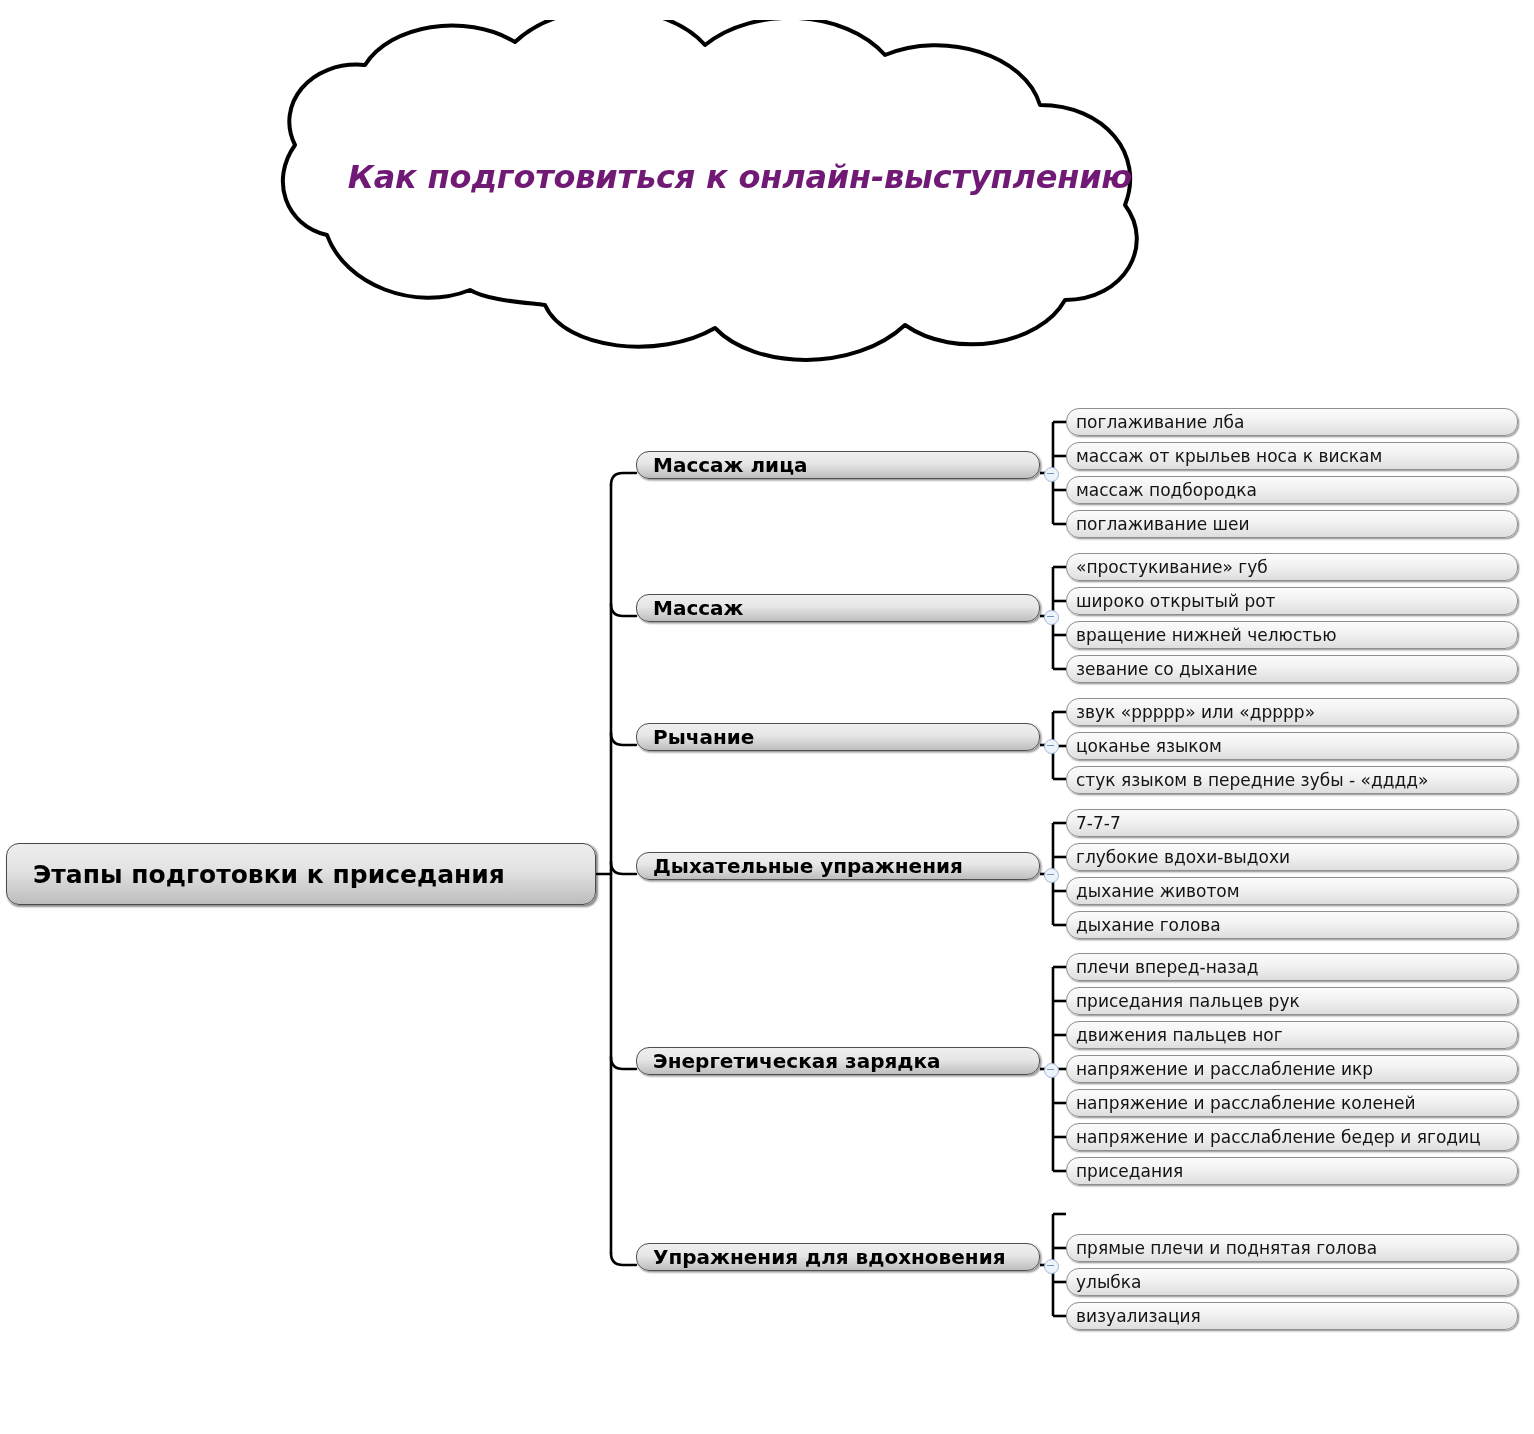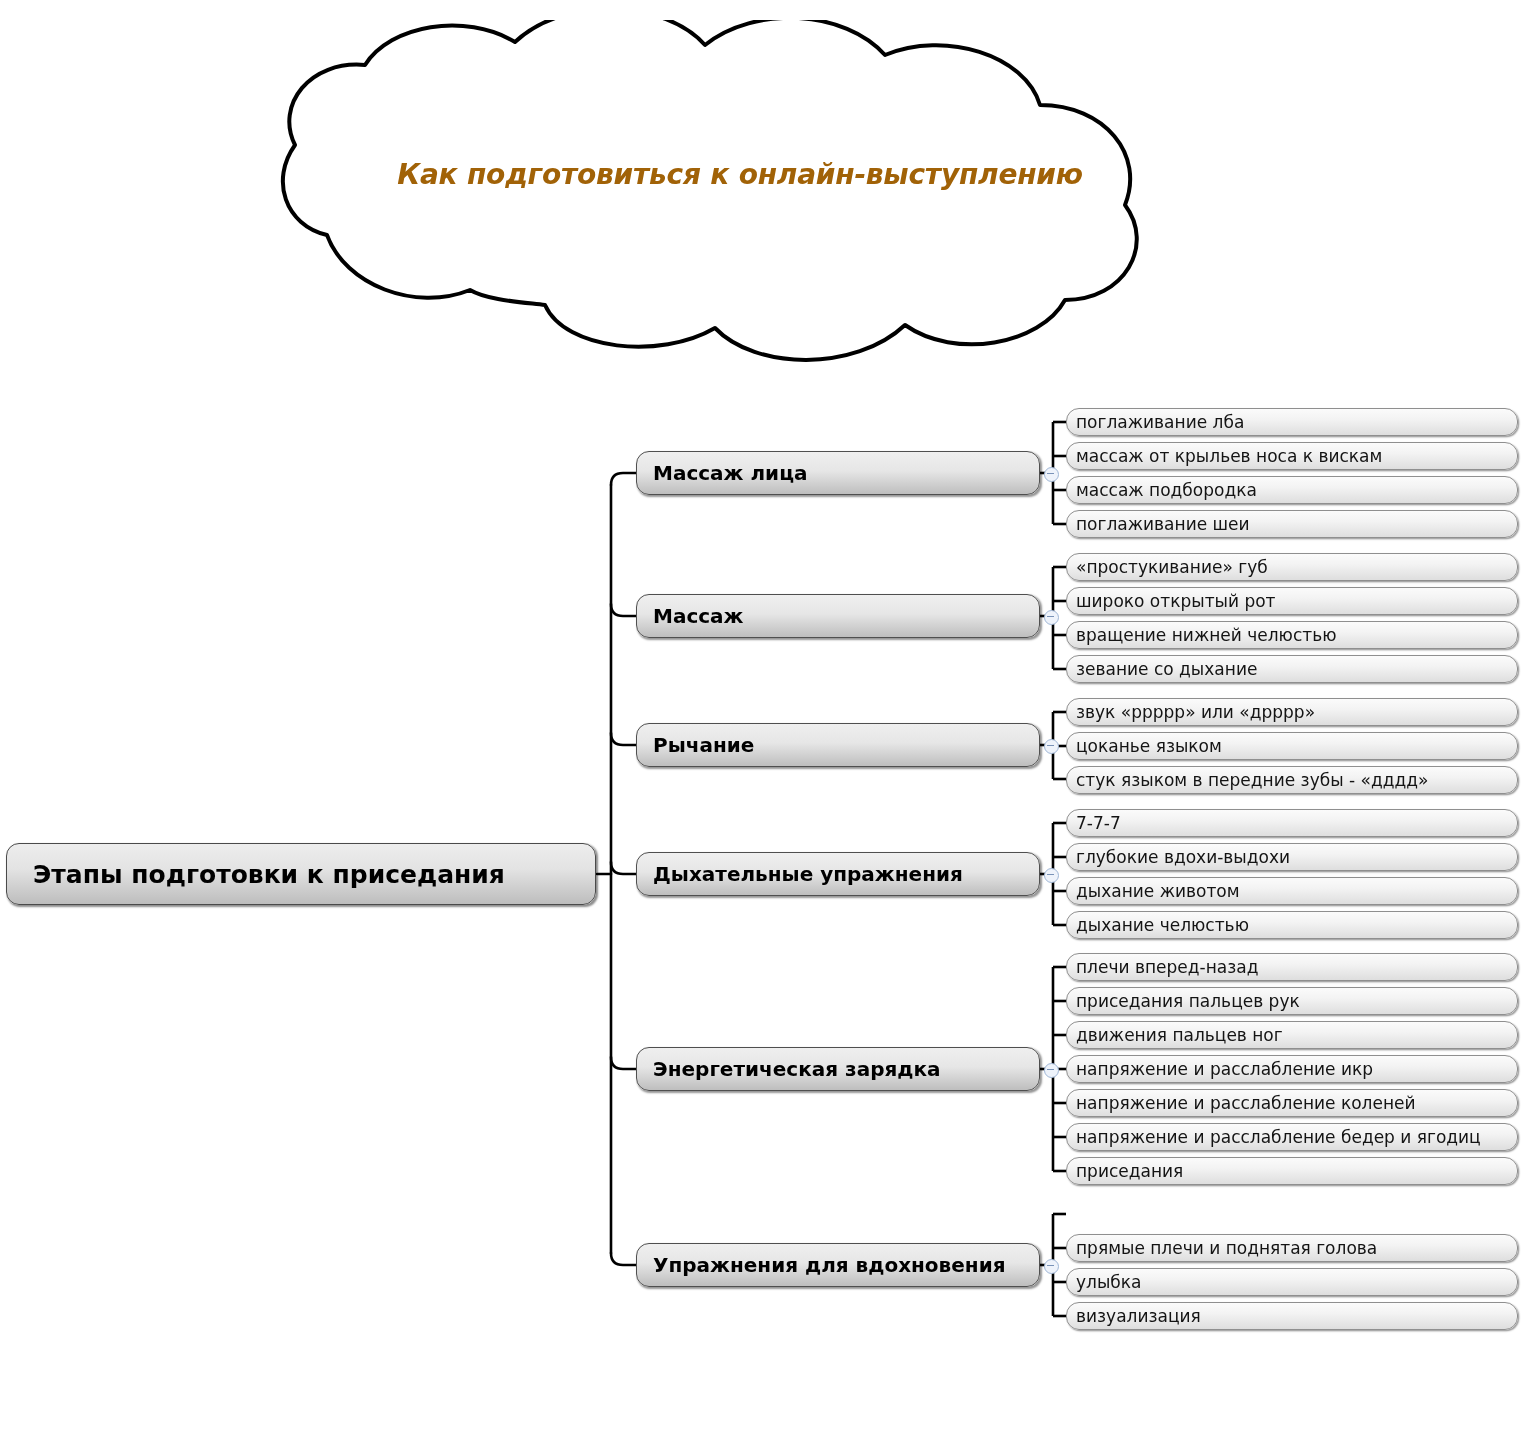--- a/index.html
+++ b/index.html
@@ -25,24 +25,24 @@
     position: absolute;
     left: 265px; top: 20px;
     width: 950px; height: 350px;
   }
   #cloud-title {
     position: absolute;
     left: 265px;
     top: 158px;
     width: 950px;
     text-align: center;
-    font-size: 28px;
+    font-size: 32px;
     font-weight: bold;
     font-style: italic;
-    color: #a16207;
+    color: #701a75;
     letter-spacing: -0.2px;
     white-space: nowrap;
   }
   
   #wires {
     position: absolute;
     left: 0; top: 0;
     width: 1534px; height: 1434px;
     pointer-events: none;
   }
@@ -64,21 +64,21 @@
     background: linear-gradient(to bottom, #ededed 0%, #e3e3e3 42%, #bdbdbd 100%);
     box-shadow: 1.5px 1.5px 2px rgba(0,0,0,0.45);
     padding-left: 26px;
     font-size: 25px;
     font-weight: bold;
     color: #000;
   }
   .node-branch {
     left: 636px;
     width: 404px;
-    height: 44px;
+    height: 28px;
     border: 1px solid #4f4f4f;
     background: linear-gradient(to bottom, #efefef 0%, #e6e6e6 45%, #bebebe 100%);
     box-shadow: 1.5px 1.5px 2px rgba(0,0,0,0.42);
     padding-left: 16px;
     font-size: 20px;
     font-weight: bold;
     color: #000;
   }
   .node-leaf {
     left: 1066px;
@@ -270,21 +270,21 @@
   <div class="node node-leaf" style="top:809px">
     <span>7-7-7</span>
   </div>
   <div class="node node-leaf" style="top:843px">
     <span>глубокие вдохи-выдохи</span>
   </div>
   <div class="node node-leaf" style="top:877px">
     <span>дыхание животом</span>
   </div>
   <div class="node node-leaf" style="top:911px">
-    <span>дыхание челюстью</span>
+    <span>дыхание голова</span>
   </div>
 
   <div class="node node-leaf" style="top:953px">
     <span>плечи вперед-назад</span>
   </div>
   <div class="node node-leaf" style="top:987px">
     <span>приседания пальцев рук</span>
   </div>
   <div class="node node-leaf" style="top:1021px">
     <span>движения пальцев ног</span>

